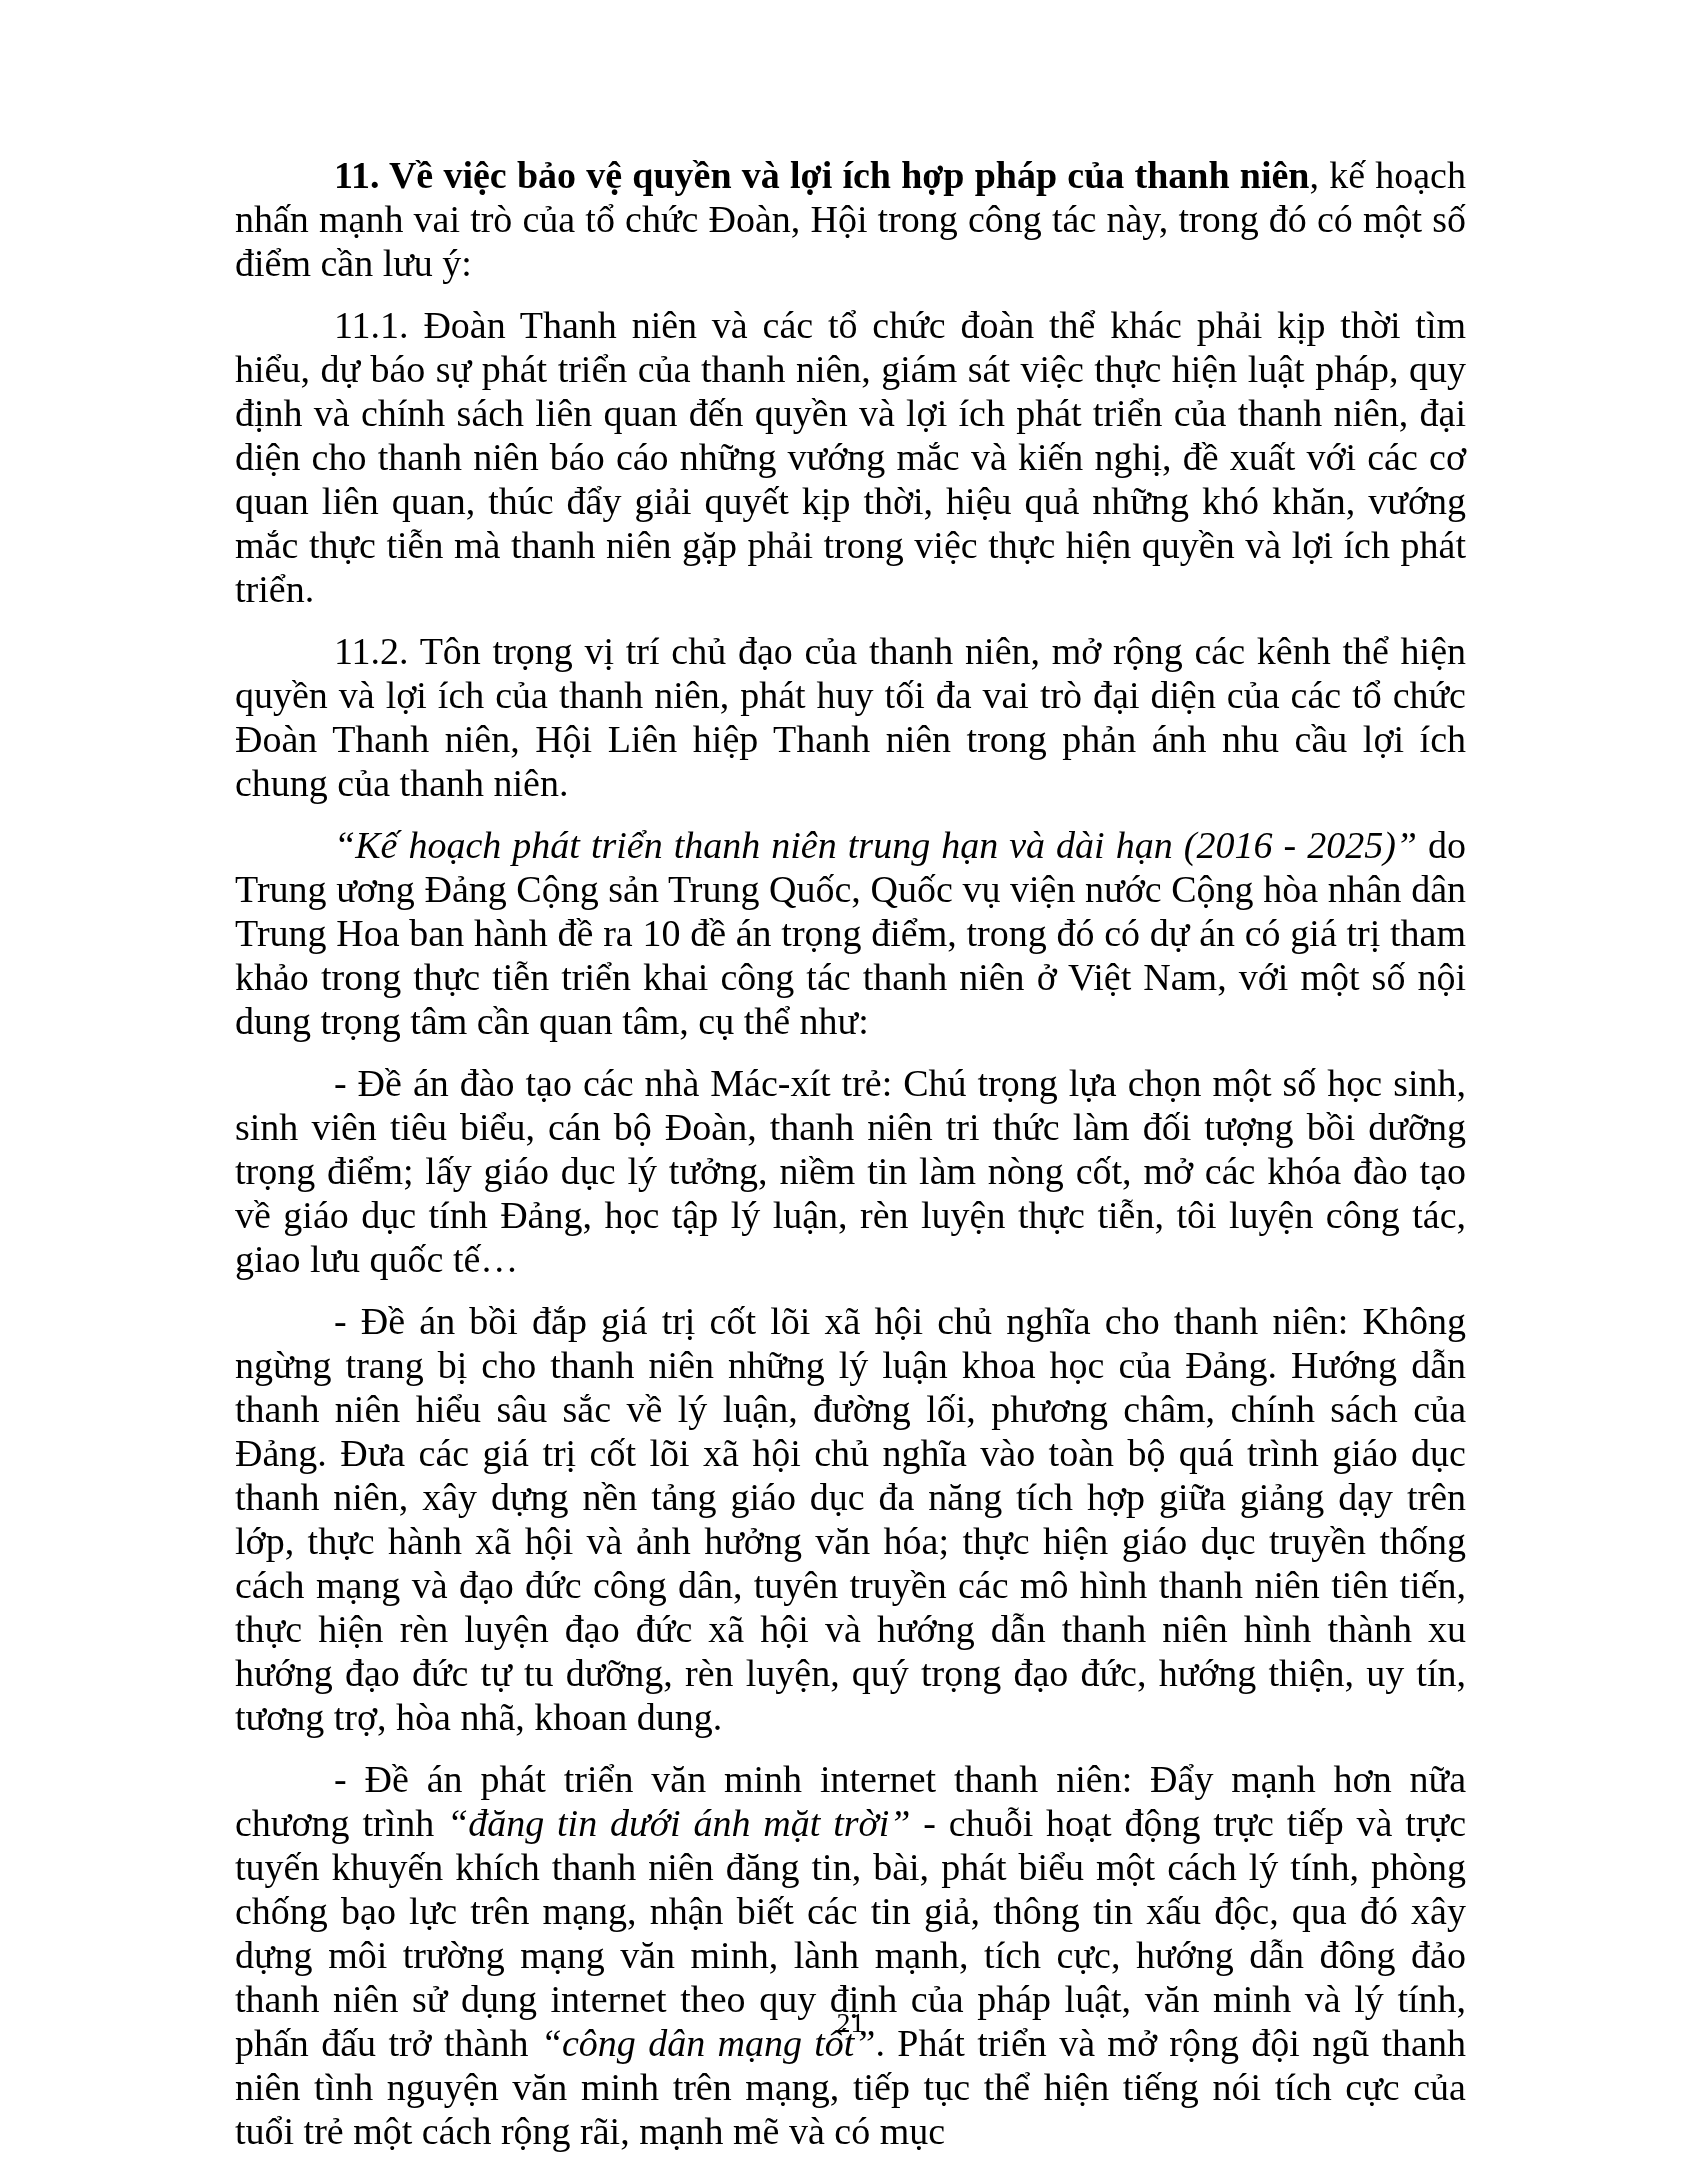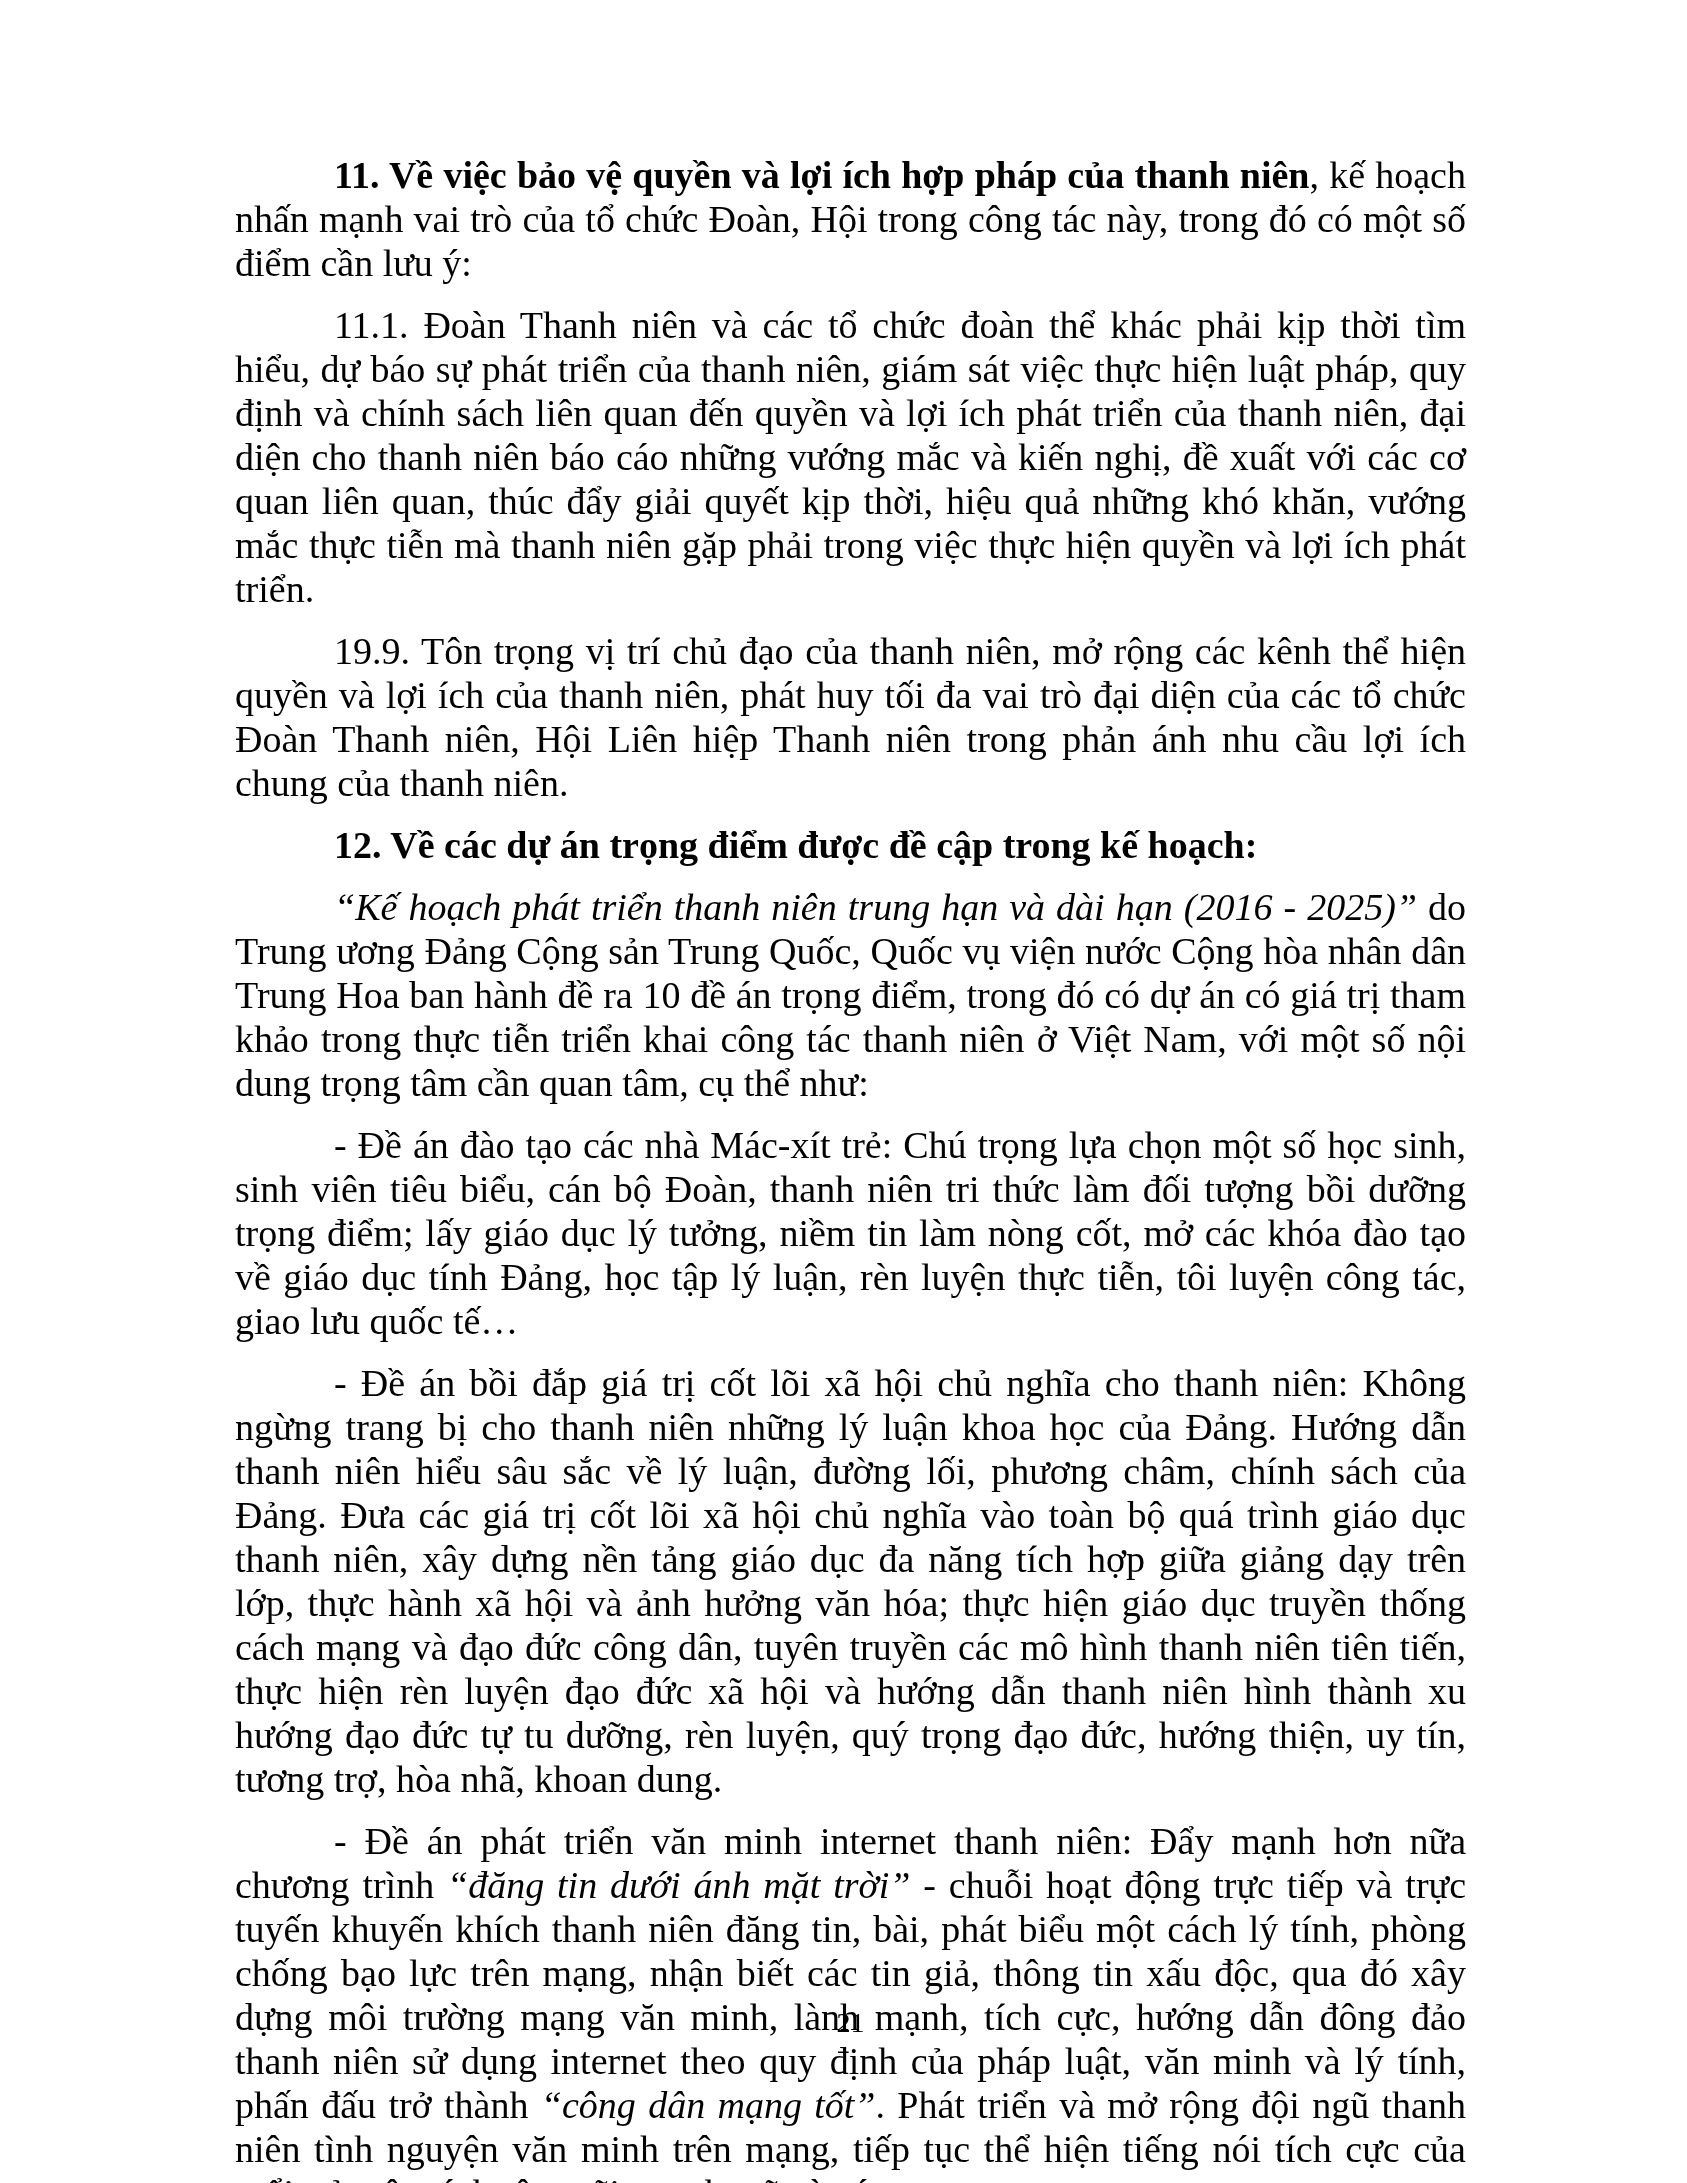--- a/index.html
+++ b/index.html
@@ -41,23 +41,22 @@
 </style>
 </head>
 <body>
 
 <main class="page-content">
 
   <p class="para"><span class="b">11. Về việc bảo vệ quyền và lợi ích hợp pháp của thanh niên</span><span>, kế hoạch nhấn mạnh vai trò của tổ chức Đoàn, Hội trong công tác này, trong đó có một số điểm cần lưu ý:</span></p>
 
   <p class="para"><span>11.1. Đoàn Thanh niên và các tổ chức đoàn thể khác phải kịp thời tìm hiểu, dự báo sự phát triển của thanh niên, giám sát việc thực hiện luật pháp, quy định và chính sách liên quan đến quyền và lợi ích phát triển của thanh niên, đại diện cho thanh niên báo cáo những vướng mắc và kiến nghị, đề xuất với các cơ quan liên quan, thúc đẩy giải quyết kịp thời, hiệu quả những khó khăn, vướng mắc thực tiễn mà thanh niên gặp phải trong việc thực hiện quyền và lợi ích phát triển.</span></p>
 
-  <p class="para"><span>19.9. Tôn trọng vị trí chủ đạo của thanh niên, mở rộng các kênh thể hiện quyền và lợi ích của thanh niên, phát huy tối đa vai trò đại diện của các tổ chức Đoàn Thanh niên, Hội Liên hiệp Thanh niên trong phản ánh nhu cầu lợi ích chung của thanh niên.</span></p>
+  <p class="para"><span>11.2. Tôn trọng vị trí chủ đạo của thanh niên, mở rộng các kênh thể hiện quyền và lợi ích của thanh niên, phát huy tối đa vai trò đại diện của các tổ chức Đoàn Thanh niên, Hội Liên hiệp Thanh niên trong phản ánh nhu cầu lợi ích chung của thanh niên.</span></p>
 
-  <p class="para"><span class="b">12. Về các dự án trọng điểm được đề cập trong kế hoạch:</span></p>
 
   <p class="para"><span class="i">“Kế hoạch phát triển thanh niên trung hạn và dài hạn (2016 - 2025)”</span><span> do Trung ương Đảng Cộng sản Trung Quốc, Quốc vụ viện nước Cộng hòa nhân dân Trung Hoa ban hành đề ra 10 đề án trọng điểm, trong đó có dự án có giá trị tham khảo trong thực tiễn triển khai công tác thanh niên ở Việt Nam, với một số nội dung trọng tâm cần quan tâm, cụ thể như:</span></p>
 
   <p class="para"><span>- Đề án đào tạo các nhà Mác-xít trẻ: Chú trọng lựa chọn một số học sinh, sinh viên tiêu biểu, cán bộ Đoàn, thanh niên tri thức làm đối tượng bồi dưỡng trọng điểm; lấy giáo dục lý tưởng, niềm tin làm nòng cốt, mở các khóa đào tạo về giáo dục tính Đảng, học tập lý luận, rèn luyện thực tiễn, tôi luyện công tác, giao lưu quốc tế…</span></p>
 
   <p class="para"><span>- Đề án bồi đắp giá trị cốt lõi xã hội chủ nghĩa cho thanh niên: Không ngừng trang bị cho thanh niên những lý luận khoa học của Đảng. Hướng dẫn thanh niên hiểu sâu sắc về lý luận, đường lối, phương châm, chính sách của Đảng. Đưa các giá trị cốt lõi xã hội chủ nghĩa vào toàn bộ quá trình giáo dục thanh niên, xây dựng nền tảng giáo dục đa năng tích hợp giữa giảng dạy trên lớp, thực hành xã hội và ảnh hưởng văn hóa; thực hiện giáo dục truyền thống cách mạng và đạo đức công dân, tuyên truyền các mô hình thanh niên tiên tiến, thực hiện rèn luyện đạo đức xã hội và hướng dẫn thanh niên hình thành xu hướng đạo đức tự tu dưỡng, rèn luyện, quý trọng đạo đức, hướng thiện, uy tín, tương trợ, hòa nhã, khoan dung.</span></p>
 
   <p class="para"><span>- Đề án phát triển văn minh internet thanh niên: Đẩy mạnh hơn nữa chương trình </span><span class="i">“đăng tin dưới ánh mặt trời”</span><span> - chuỗi hoạt động trực tiếp và trực tuyến khuyến khích thanh niên đăng tin, bài, phát biểu một cách lý tính, phòng chống bạo lực trên mạng, nhận biết các tin giả, thông tin xấu độc, qua đó xây dựng môi trường mạng văn minh, lành mạnh, tích cực, hướng dẫn đông đảo thanh niên sử dụng internet theo quy định của pháp luật, văn minh và lý tính, phấn đấu trở thành </span><span class="i">“công dân mạng tốt”</span><span>. Phát triển và mở rộng đội ngũ thanh niên tình nguyện văn minh trên mạng, tiếp tục thể hiện tiếng nói tích cực của tuổi trẻ một cách rộng rãi, mạnh mẽ và có mục</span></p>
 
 </main>

